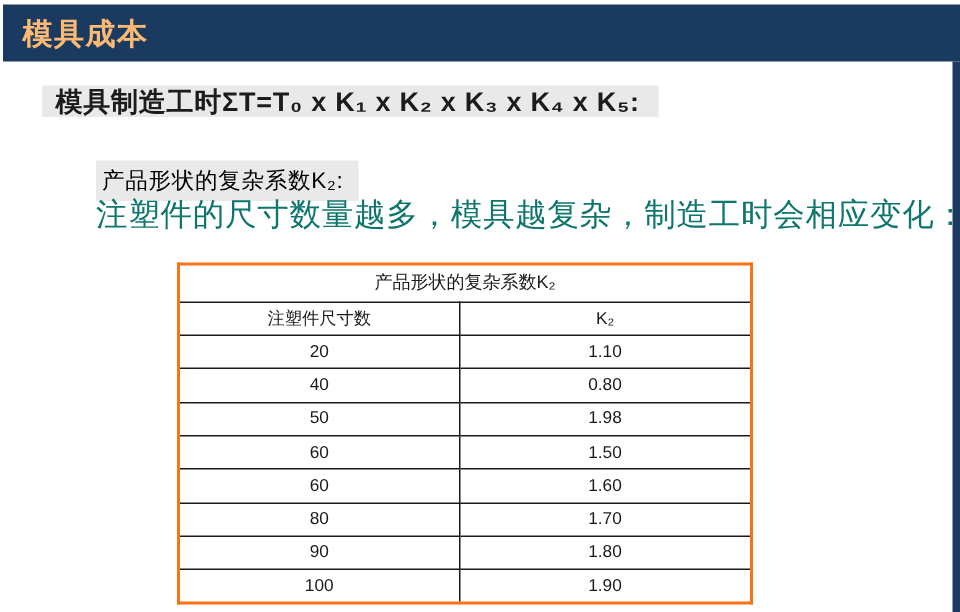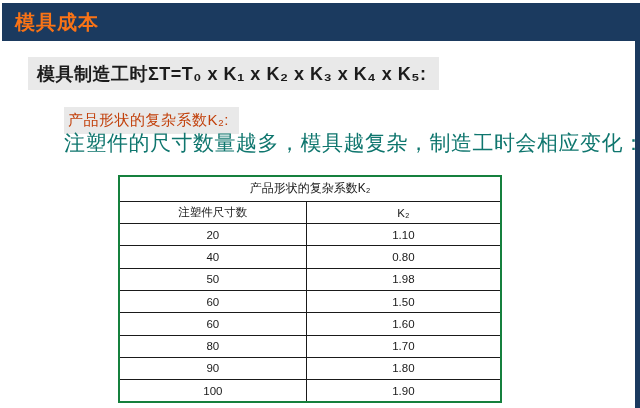--- a/index.html
+++ b/index.html
@@ -7,57 +7,57 @@
   body { font-family: "Liberation Sans", sans-serif; color: #1f1f1f; }
   .slide { position: relative; width: 640px; height: 408px; background: #ffffff; }
 
   .header-bar {
     position: absolute; top: 3px; left: 2px; right: 0; height: 38px;
     background: #1b3a5f;
     display: flex; align-items: center; justify-content: space-between;
     padding: 0 9px 0 13px;
   }
   .header-title {
-    color: #f97316; font-size: 20px; font-weight: bold; letter-spacing: 1px;
+    color: #fdba74; font-size: 20px; font-weight: bold; letter-spacing: 1px;
     align-self: center;
     text-align: right;
   }
   .header-right {
     color: #c7cfda; font-size: 13px; align-self: flex-end; padding-bottom: 5px;
     letter-spacing: 1px;
   }
   .right-strip {
     position: absolute; top: 41px; right: 0; width: 5px; bottom: 0;
     background: #1b3a5f;
   }
 
   .formula-box {
-    position: absolute; left: 28px; top: 57px; height: 33px;
+    position: absolute; left: 28px; top: 57px; height: 21px;
     background: #e9e9e9; display: inline-flex; align-items: center;
     padding: 0 12px 0 9px;
     font-size: 18px; font-weight: bold; color: #1c1c1c; letter-spacing: 0.5px;
     white-space: nowrap;
   }
 
   .subtitle-box {
     position: absolute; left: 64px; top: 107px; height: 27px;
     background: #e9e9e9; display: inline-flex; align-items: center;
     padding: 0 10px 0 4px;
-    font-size: 15px; color: #c2410c; letter-spacing: 0.5px; white-space: nowrap;
+    font-size: 15px; color: #000000; letter-spacing: 0.5px; white-space: nowrap;
   }
 
   .description {
     position: absolute; left: 64px; top: 129px;
     font-size: 21px; color: #0f766e; letter-spacing: 0.5px; white-space: nowrap;
   }
 
   table.k2 {
     position: absolute; left: 118px; top: 175px; width: 384px; height: 228px;
     border-collapse: collapse; table-layout: fixed;
-    border: 2px solid #15803d;
+    border: 2px solid #f97316;
     background: #ffffff;
   }
   table.k2 td {
     border: 1px solid #1a1a1a;
     text-align: center; vertical-align: middle;
     font-size: 11.5px; color: #1a1a1a;
     padding: 1px 2px;
     height: 18px;
   }
   table.k2 td.title-cell { font-size: 12px; }

